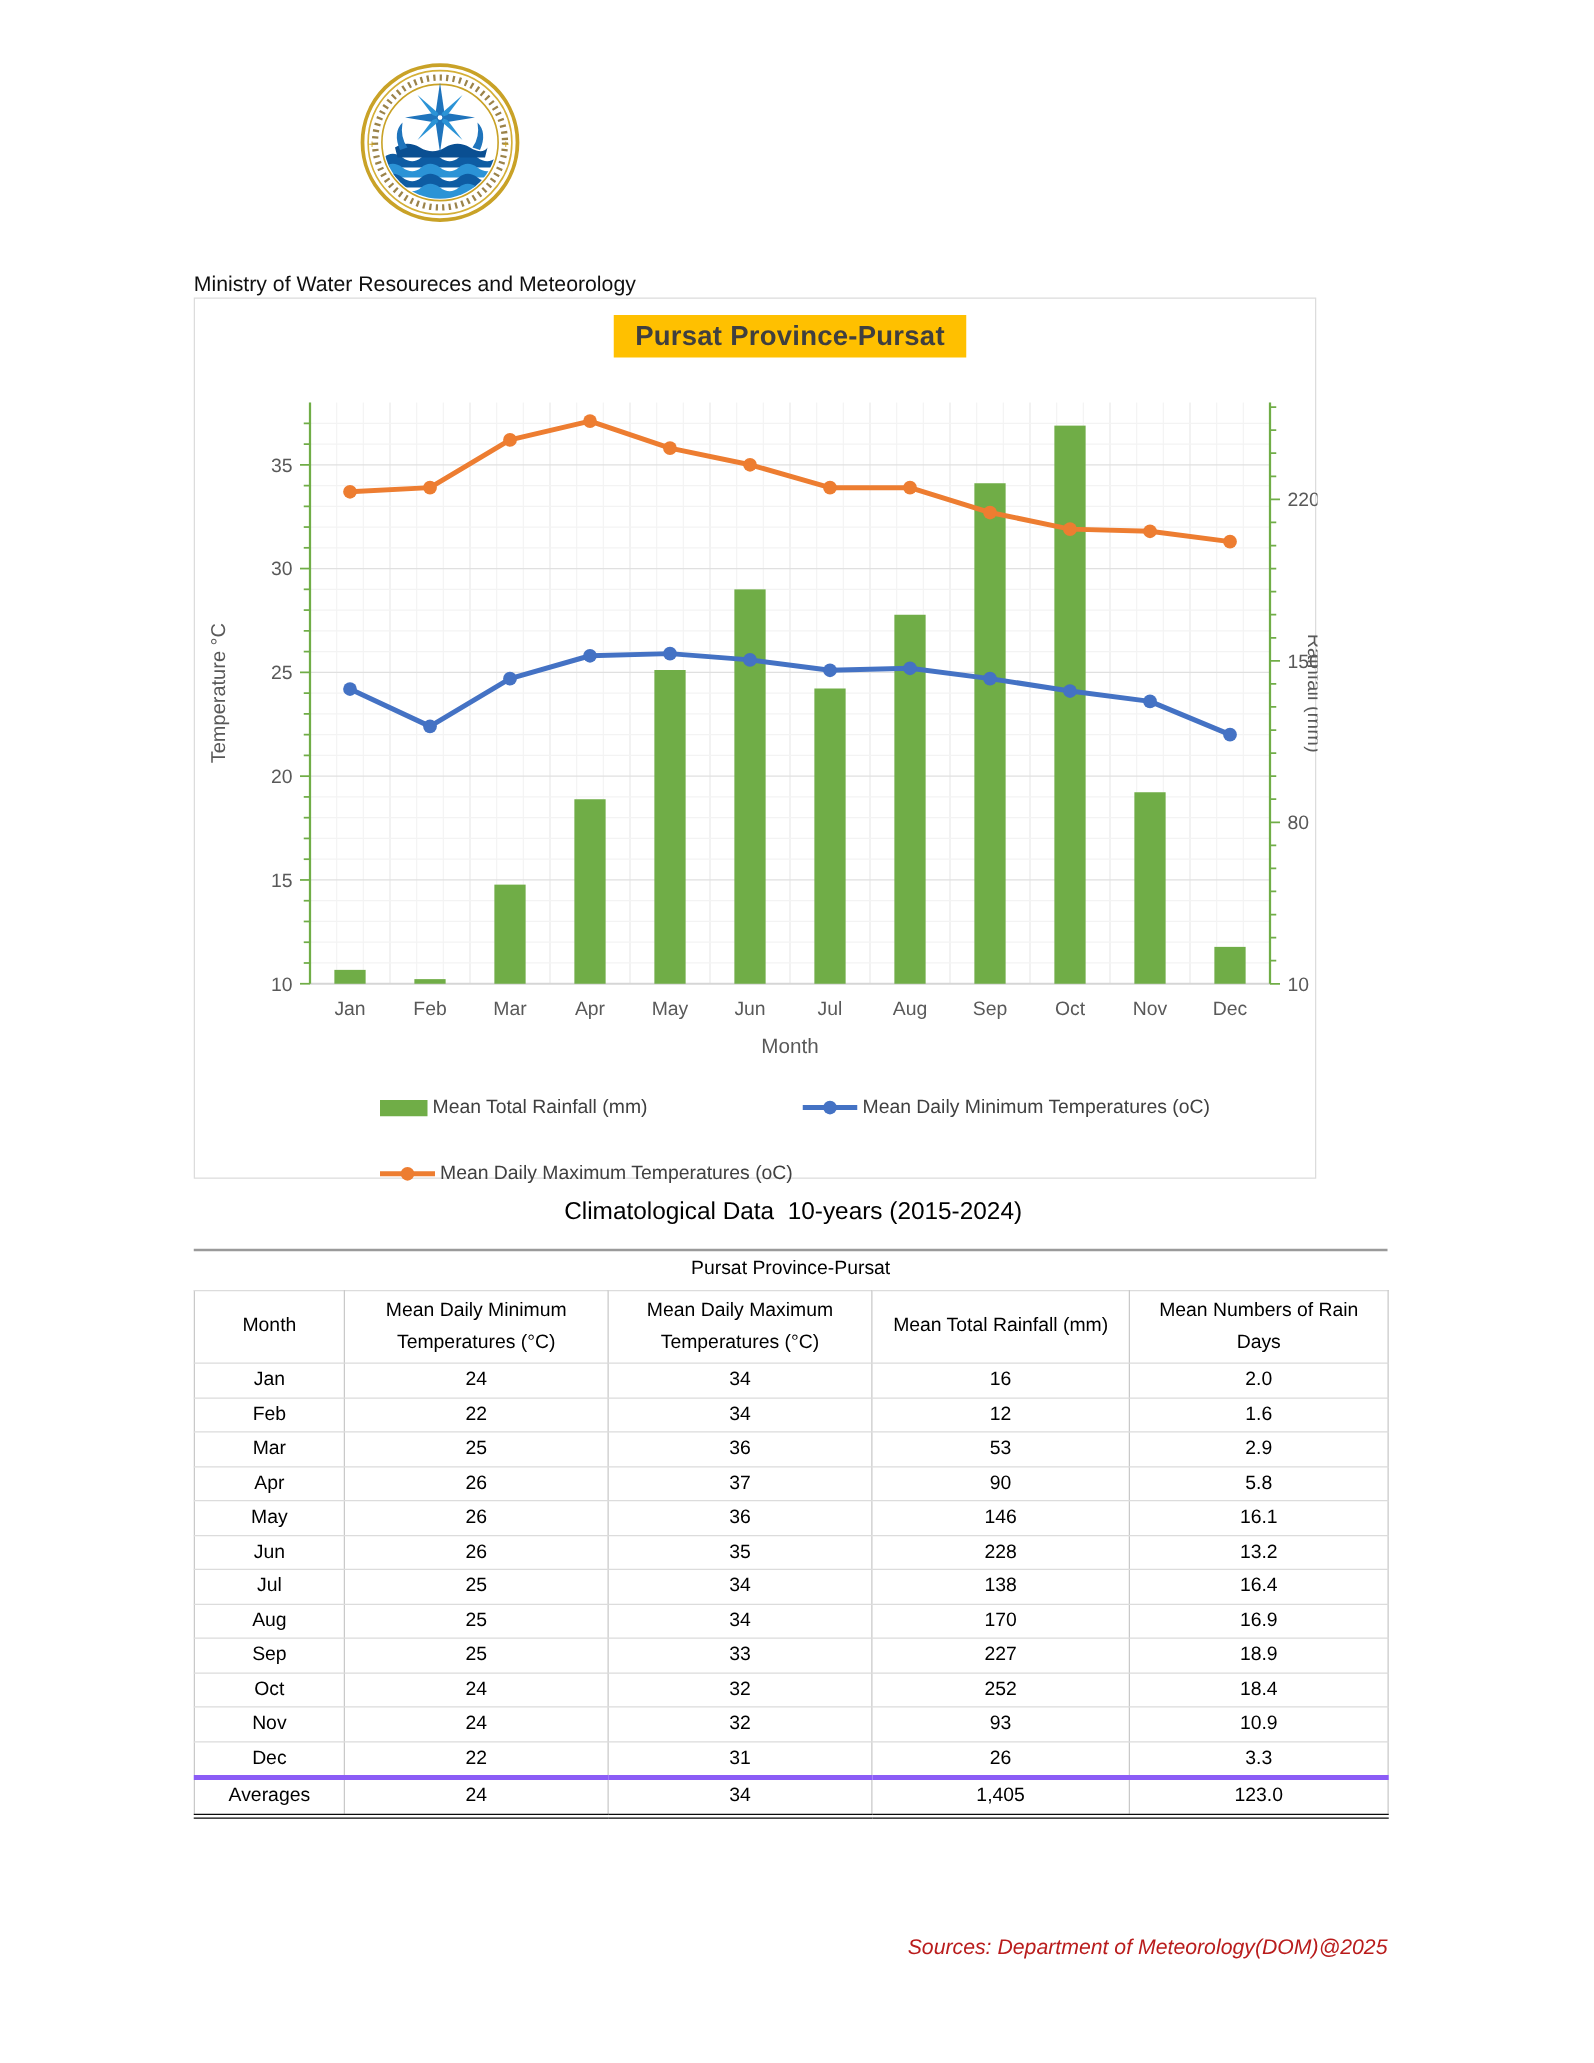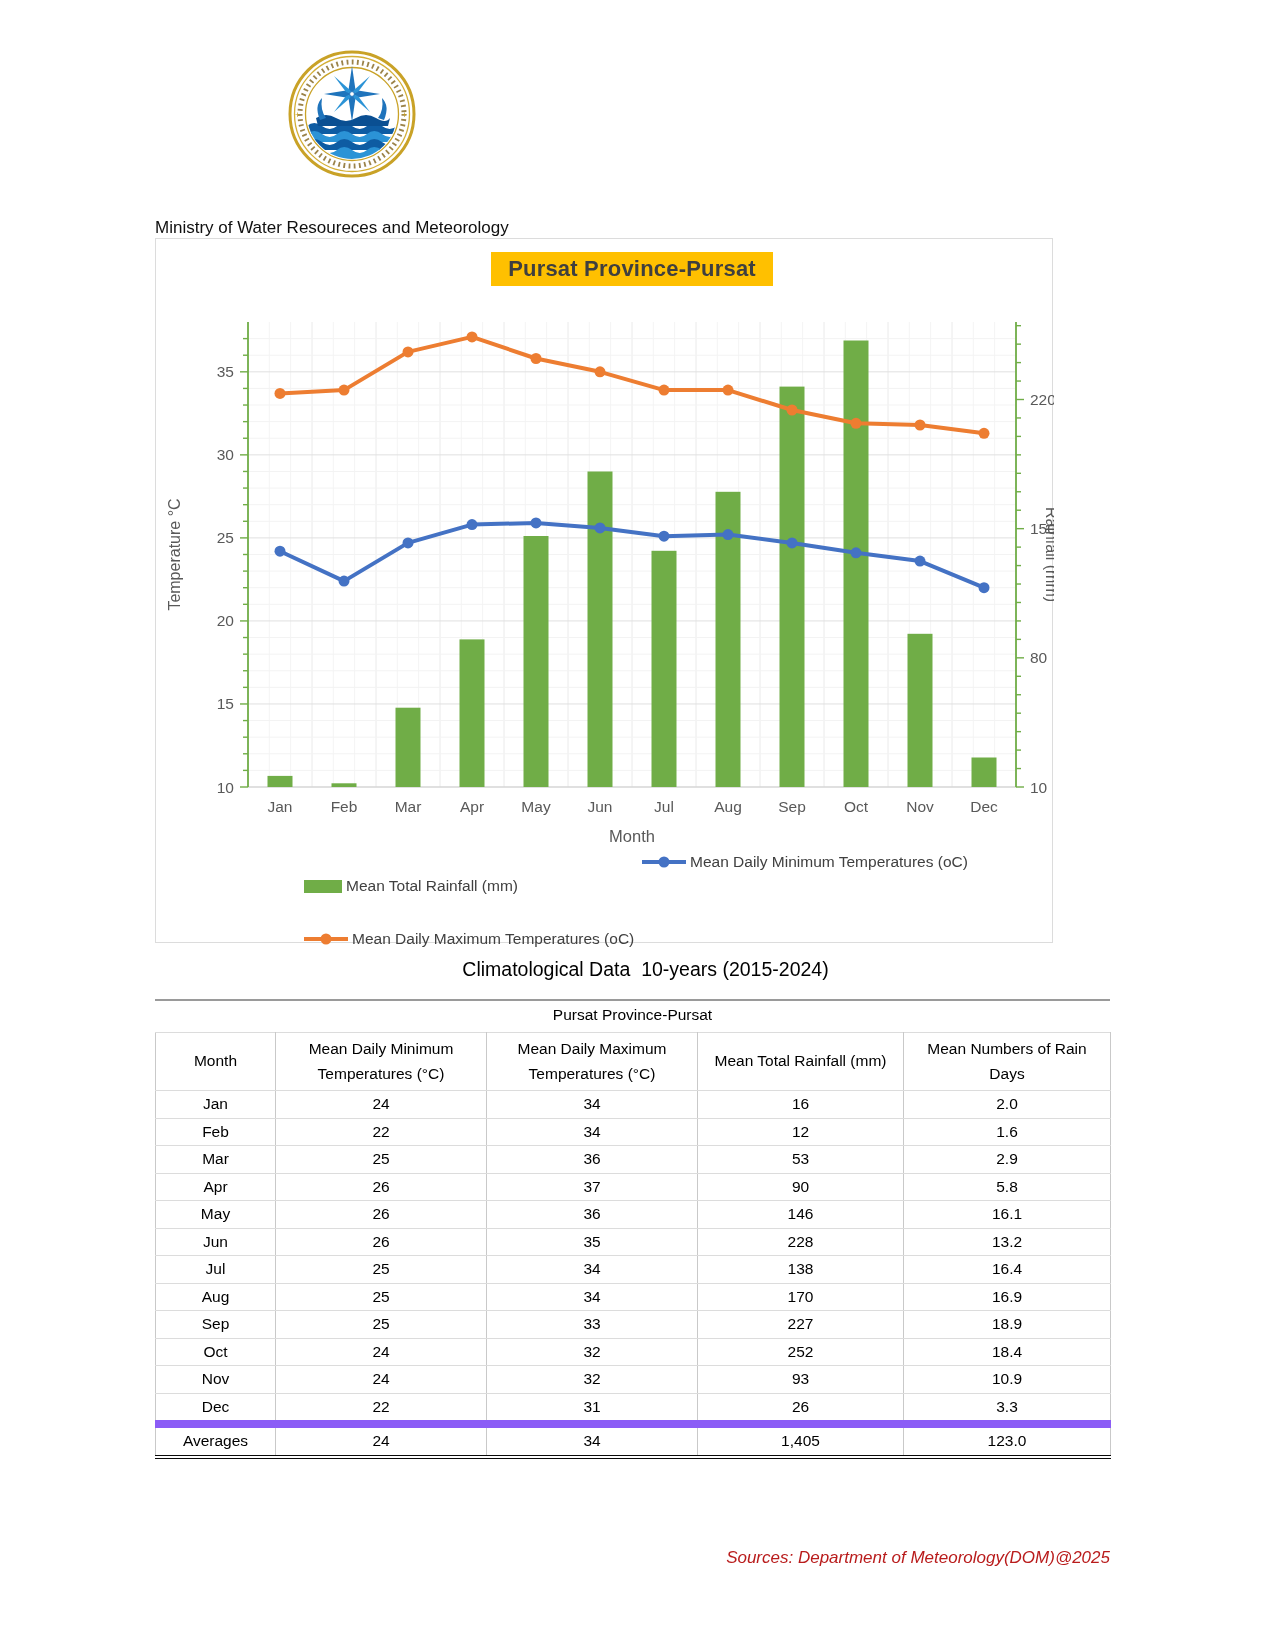--- a/index.html
+++ b/index.html
@@ -15,36 +15,36 @@
               background:#fff;border:1px solid #dcdcdc;box-sizing:border-box;}
   .chart-title-wrap{position:absolute;left:92px;top:13px;width:768px;text-align:center;}
   .chart-title{display:inline-block;background:#FFC000;color:#3f3f3f;font-size:22px;
                font-weight:600;padding:4px 17px;letter-spacing:.2px;}
   .chart-svg{position:absolute;left:0;top:55px;}
   .legend-item{position:absolute;display:flex;align-items:center;gap:4px;
                font-size:15.5px;color:#404040;white-space:nowrap;}
   .swatch-bar{display:inline-block;width:38px;height:13px;background:#70AD47;}
 
   
-  .table-title{position:absolute;left:168px;top:958px;width:955px;text-align:center;
+  .table-title{position:absolute;left:157px;top:958px;width:955px;text-align:center;
                font-size:19.5px;color:#000;white-space:pre;}
   .title-rule{position:absolute;left:155px;top:999px;width:955px;height:0;
               border-top:2px solid #9a9a9a;}
   .table-subtitle{position:absolute;left:155px;top:1006px;width:955px;text-align:center;
                   font-size:15.5px;color:#000;}
   .climate-table{position:absolute;left:155px;top:1032px;width:955px;
                  border-collapse:collapse;table-layout:fixed;}
   .climate-table th,.climate-table td{
       border-left:1px solid #c9c9c9;border-right:1px solid #c9c9c9;
       border-top:1px solid #dcdcdc;border-bottom:1px solid #dcdcdc;
       text-align:center;vertical-align:middle;font-weight:normal;
       font-size:15.5px;padding:0 4px;}
   .climate-table thead th{height:57px;line-height:1.55;}
   .climate-table tbody td{height:26.5px;}
-  .avg-row td{border-top:8px solid #8b5cf6;border-bottom:4px double #0a0a0a;height:28px;}
+  .avg-row td{border-top:4px solid #8b5cf6;border-bottom:4px double #0a0a0a;height:28px;}
 
   .sources{position:absolute;left:155px;top:1548px;width:955px;text-align:right;
            font-size:17px;color:#b91c1c;font-style:italic;}
 </style>
 </head>
 <body>
 
 <div class="page">
 
   <div class="logo">
@@ -273,21 +273,21 @@
         <text x="828" y="518" text-anchor="middle" font-size="15.5" fill="#595959">Dec</text>
         <text x="476" y="548" text-anchor="middle" font-size="16.5" fill="#595959">Month</text>
         <text x="24" y="260.5" text-anchor="middle" font-size="16" fill="#595959" transform="rotate(-90 24 260.5)">Temperature °C</text>
         <text x="890" y="260.5" text-anchor="middle" font-size="16" fill="#595959" transform="rotate(90 890 260.5)">Rainfall (mm)</text>
       </svg>
 
     <div class="legend-item" style="left:148px;top:638px;">
       <span class="swatch-bar"></span>
       <span>Mean Total Rainfall (mm)</span>
     </div>
-    <div class="legend-item" style="left:486px;top:614px;">
+    <div class="legend-item" style="left:486px;top:638px;">
       <svg width="44" height="14">
         <line x1="0" y1="7" x2="44" y2="7" stroke="#4472C4" stroke-width="4"></line>
         <circle cx="22" cy="7" r="5.5" fill="#4472C4"></circle>
       </svg>
       <span>Mean Daily Minimum Temperatures (oC)</span>
     </div>
     <div class="legend-item" style="left:148px;top:691px;">
       <svg width="44" height="14">
         <line x1="0" y1="7" x2="44" y2="7" stroke="#ED7D31" stroke-width="4"></line>
         <circle cx="22" cy="7" r="5.5" fill="#ED7D31"></circle>

